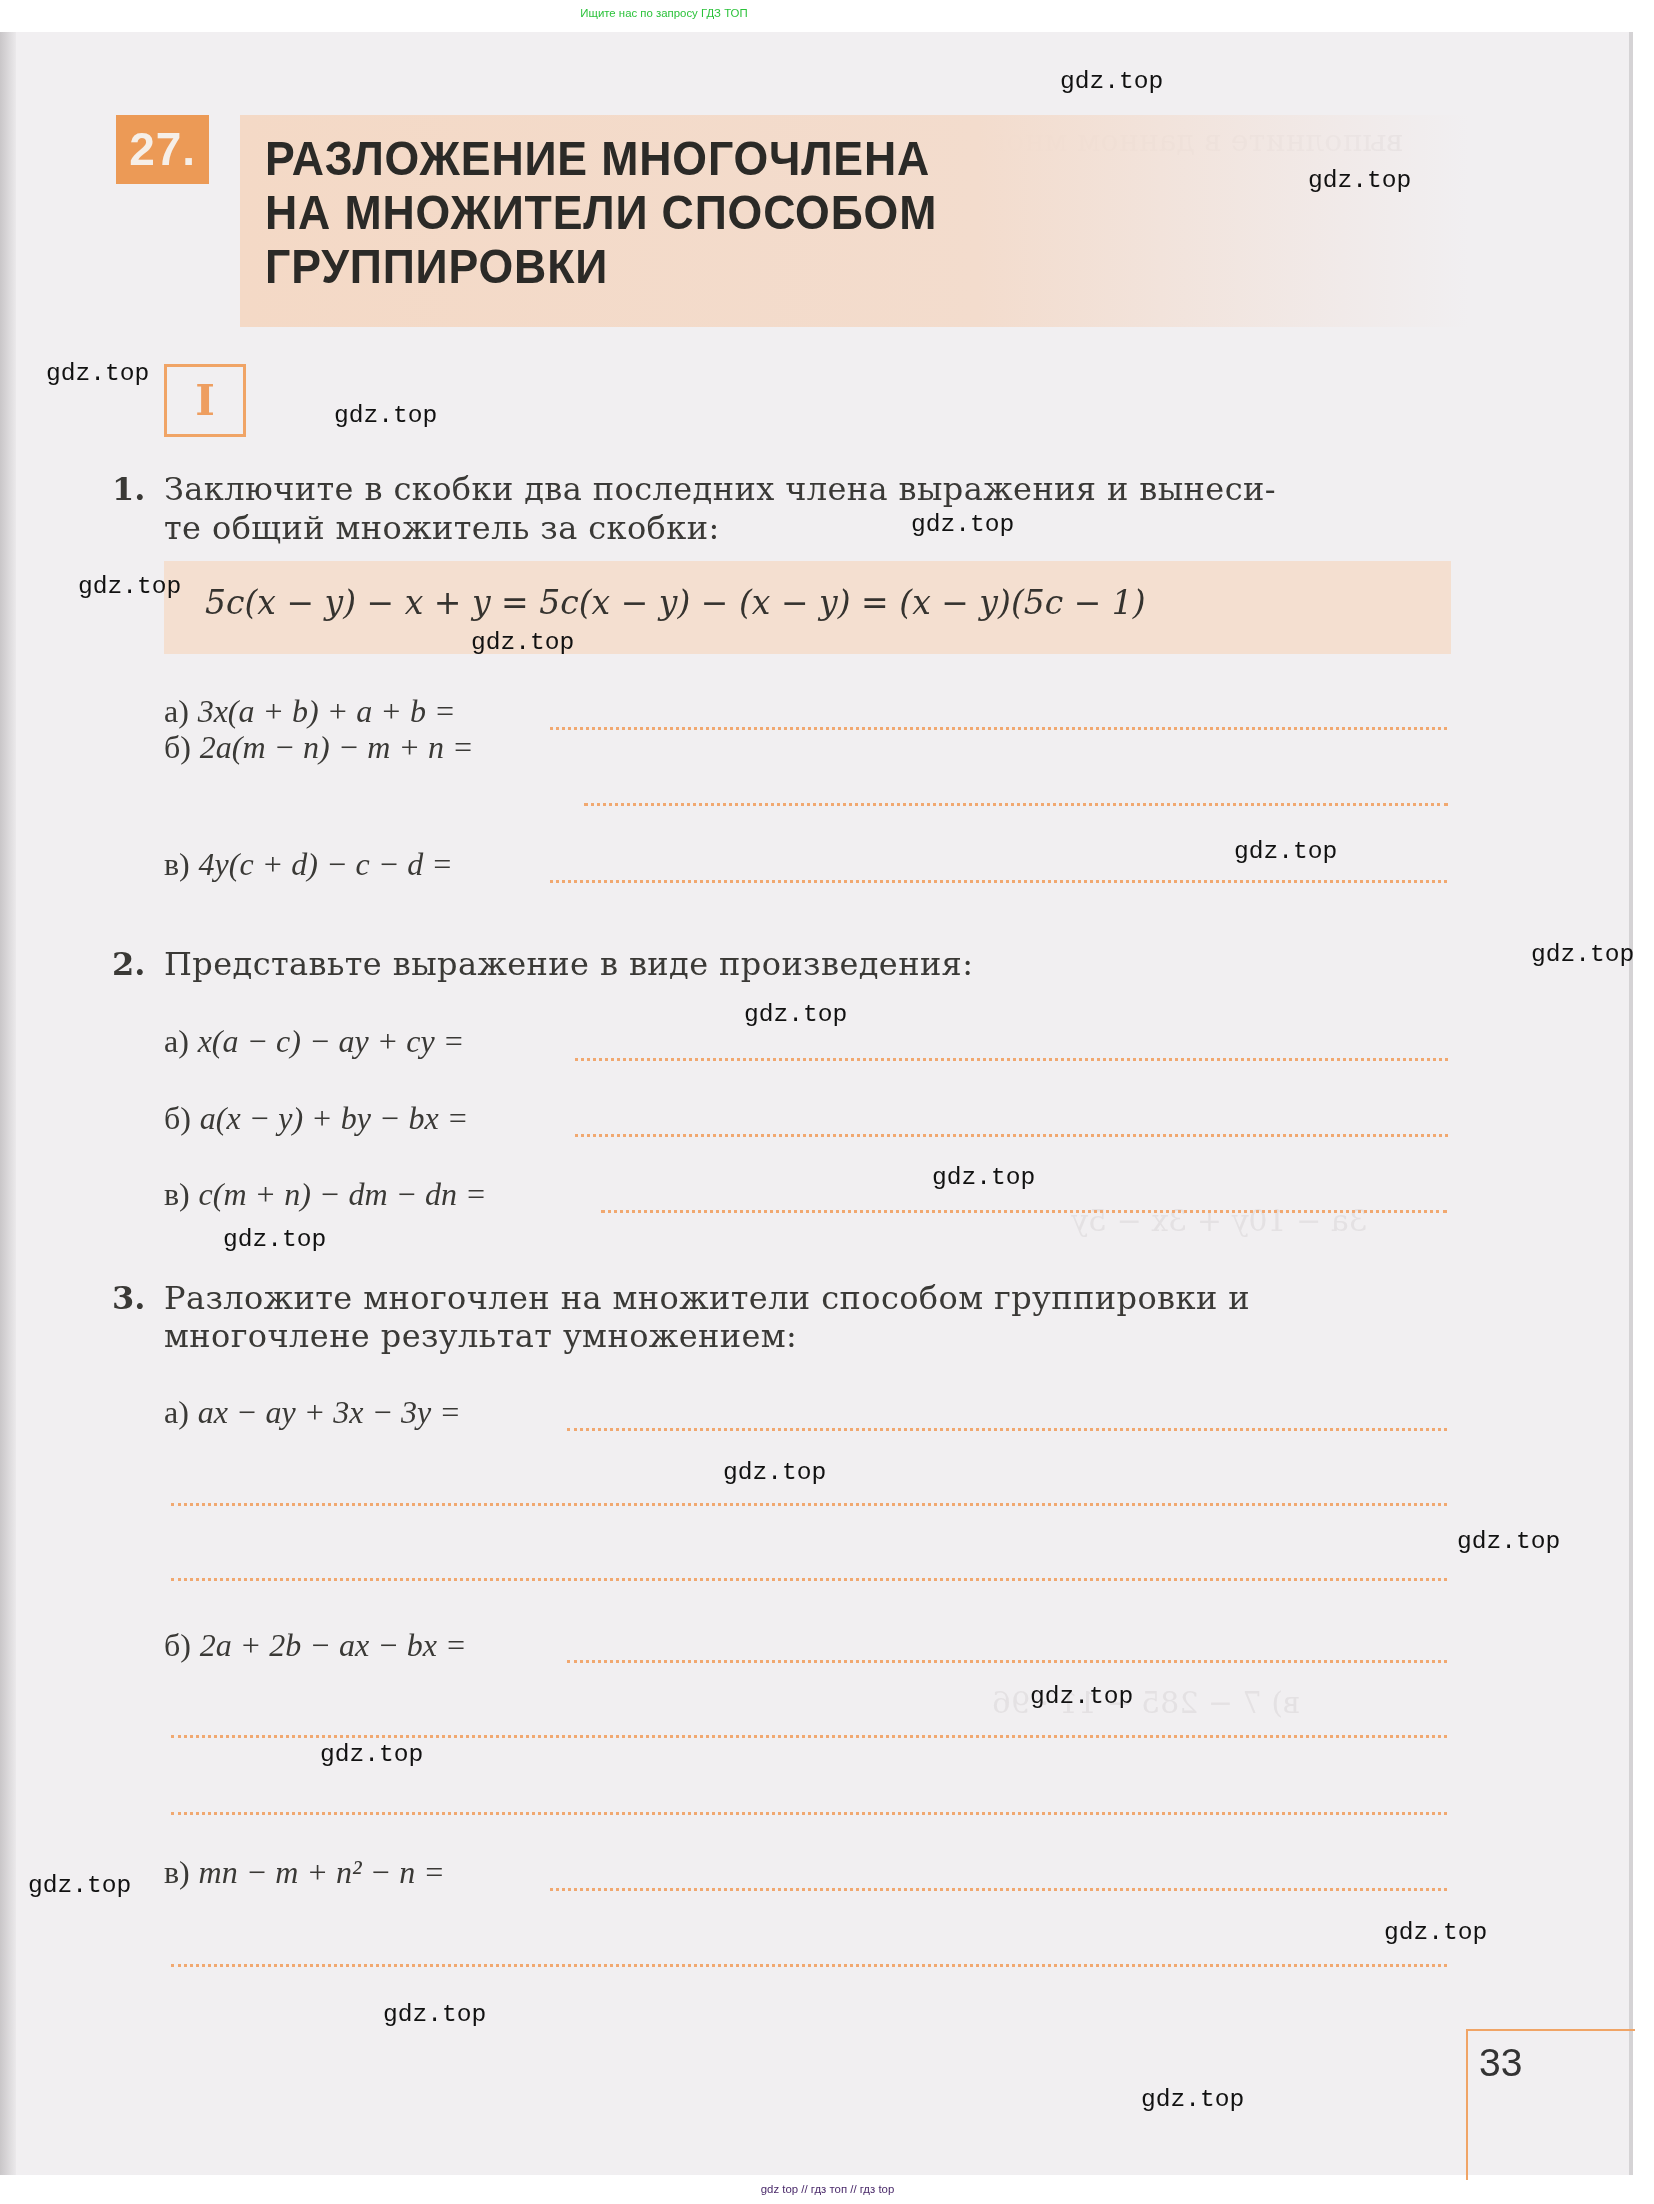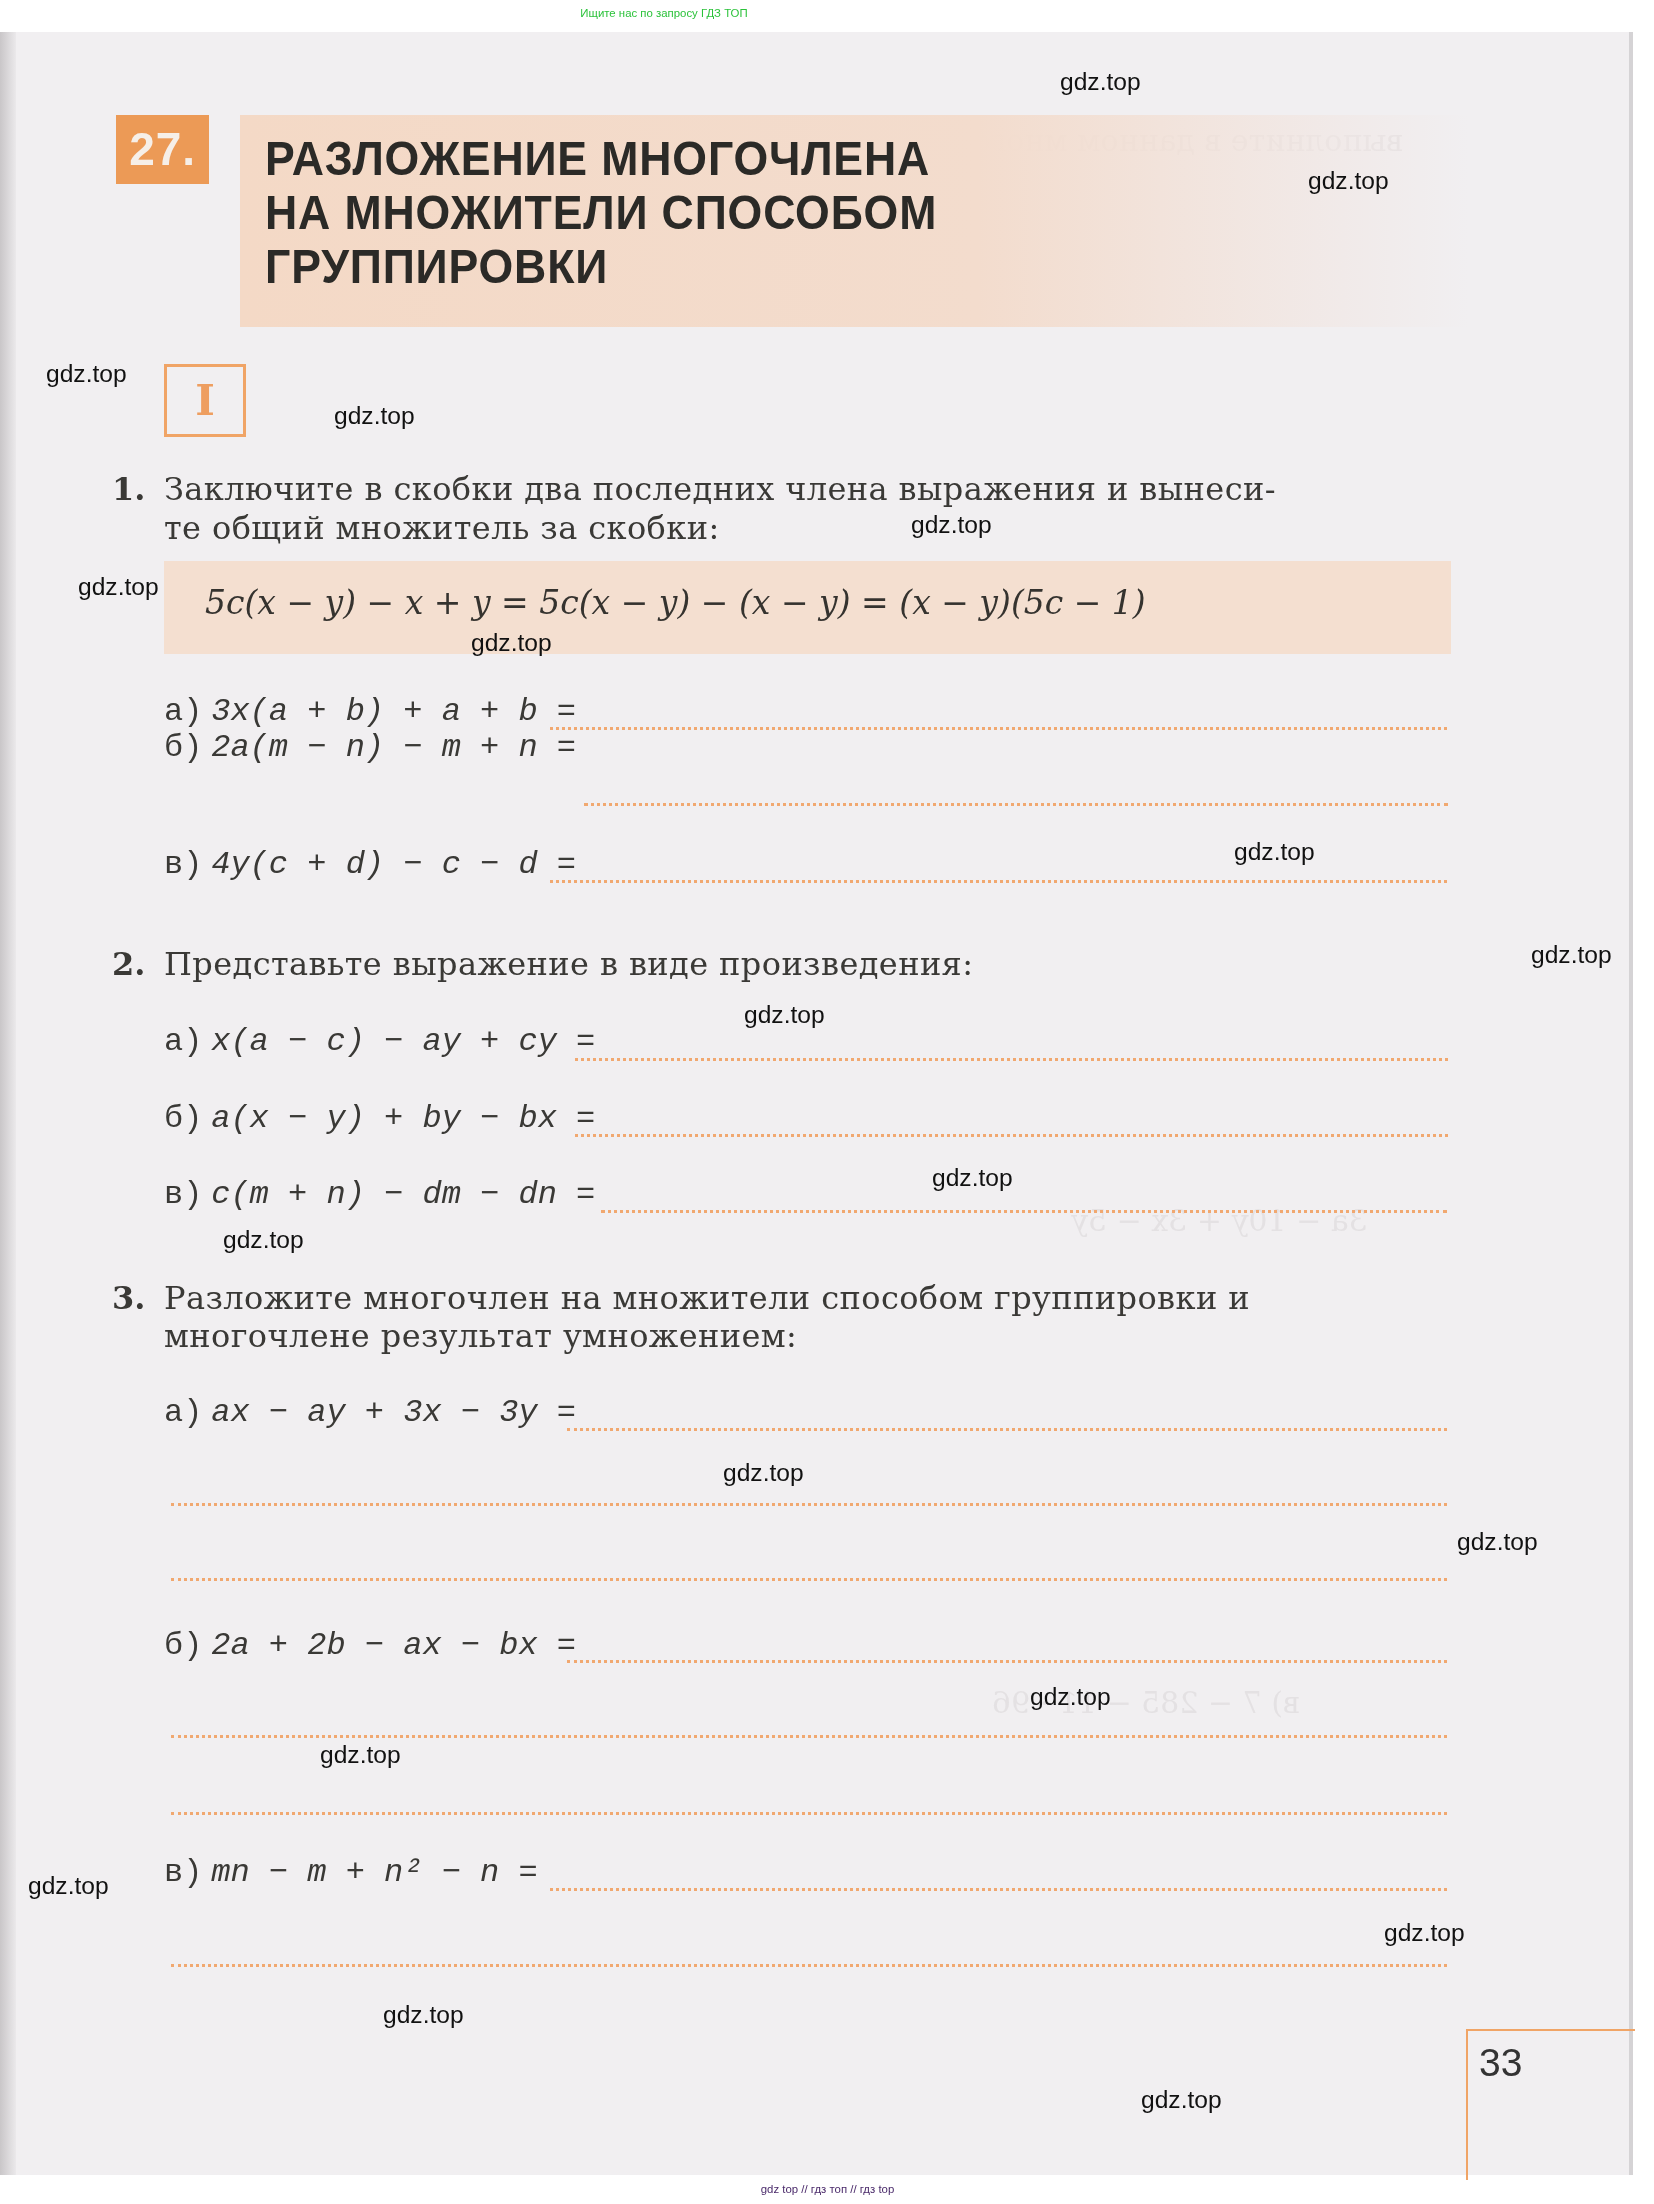--- a/index.html
+++ b/index.html
@@ -10,27 +10,27 @@
   .page-right { position:absolute; left:1629px; top:32px; width:3.5px; height:2143px; background:#d5d3d5; }
   .section-num { position:absolute; left:116px; top:115px; width:93px; height:69px; background:#ec9a56; color:#f6efe8; font-family:"Liberation Sans", sans-serif; font-weight:bold; font-size:46px; line-height:69px; text-align:center; letter-spacing:0.9px; }
   .title-band { position:absolute; left:240px; top:115px; width:1229px; height:212px; background:linear-gradient(to right,#f4d9c6 0%,#f3dccd 60%,rgba(241,231,228,0.6) 90%,rgba(241,239,241,0) 100%); }
   .title { position:absolute; left:265px; top:132px; font-family:"Liberation Sans", sans-serif; font-weight:bold; font-size:48px; line-height:54px; color:#2b2a27; letter-spacing:0.9px; transform:scaleX(0.93); transform-origin:left top; }
   .title div { white-space:nowrap; }
   .level-box { position:absolute; left:164px; top:364px; width:76px; height:67px; border:3.5px solid #f0a466; color:#ee9e60; font-family:"DejaVu Serif", serif; font-weight:bold; font-size:42px; text-align:center; line-height:67px; }
   .task-num { position:absolute; left:112px; font-family:"DejaVu Serif", serif; font-weight:bold; font-size:32px; color:#3a3936; }
   .task-text { position:absolute; left:164px; font-family:"DejaVu Serif", serif; font-size:32px; color:#3a3936; white-space:nowrap; letter-spacing:0.4px; }
   .example-band { position:absolute; left:164px; top:561px; width:1287px; height:93px; background:#f4dfd0; }
   .example { position:absolute; left:205px; top:583px; font-family:"DejaVu Serif", serif; font-style:italic; font-size:33px; color:#35332f; white-space:nowrap; }
-  .item { position:absolute; left:164px; font-family:Liberation Mono, monospace; font-size:32px; color:#3a3936; white-space:nowrap; }
+  .item { position:absolute; left:164px; font-family:Liberation Serif, serif; font-size:32px; color:#3a3936; white-space:nowrap; }
   .item .lbl { font-style:normal; }
   .item .expr { font-style:italic; margin-left:8.8px; }
   .dots { position:absolute; height:0; border-bottom:3.5px dotted #f1a870; }
   .page-box { position:absolute; left:1466px; top:2029px; width:167px; height:149px; border-left:2.6px solid #f0a466; border-top:2.6px solid #f0a466; }
   .page-num { position:absolute; left:1479px; top:2041px; font-family:Liberation Sans, sans-serif; font-size:39px; color:#333; }
-  .wm { position:absolute; font-family:Liberation Sans, sans-serif; font-size:24.6px; color:#111; white-space:nowrap; }
+  .wm { position:absolute; font-family:Liberation Mono, monospace; font-size:24.6px; color:#111; white-space:nowrap; }
   .footer { position:absolute; left:0; top:2177px; width:1655px; text-align:center; font-family:"Liberation Sans", sans-serif; font-size:11.4px; color:#4a2a6a; line-height:24.6px; }
   .ghost { position:absolute; font-family:"DejaVu Serif", serif; font-size:30px; color:rgba(120,110,110,0.10); white-space:nowrap; transform:scaleX(-1); }
 </style>
 </head>
 <body>
 
 <div class="topbanner">Ищите нас по запросу ГДЗ ТОП</div>
 
 <div class="page"></div>
 <div class="page-shadow"></div>

